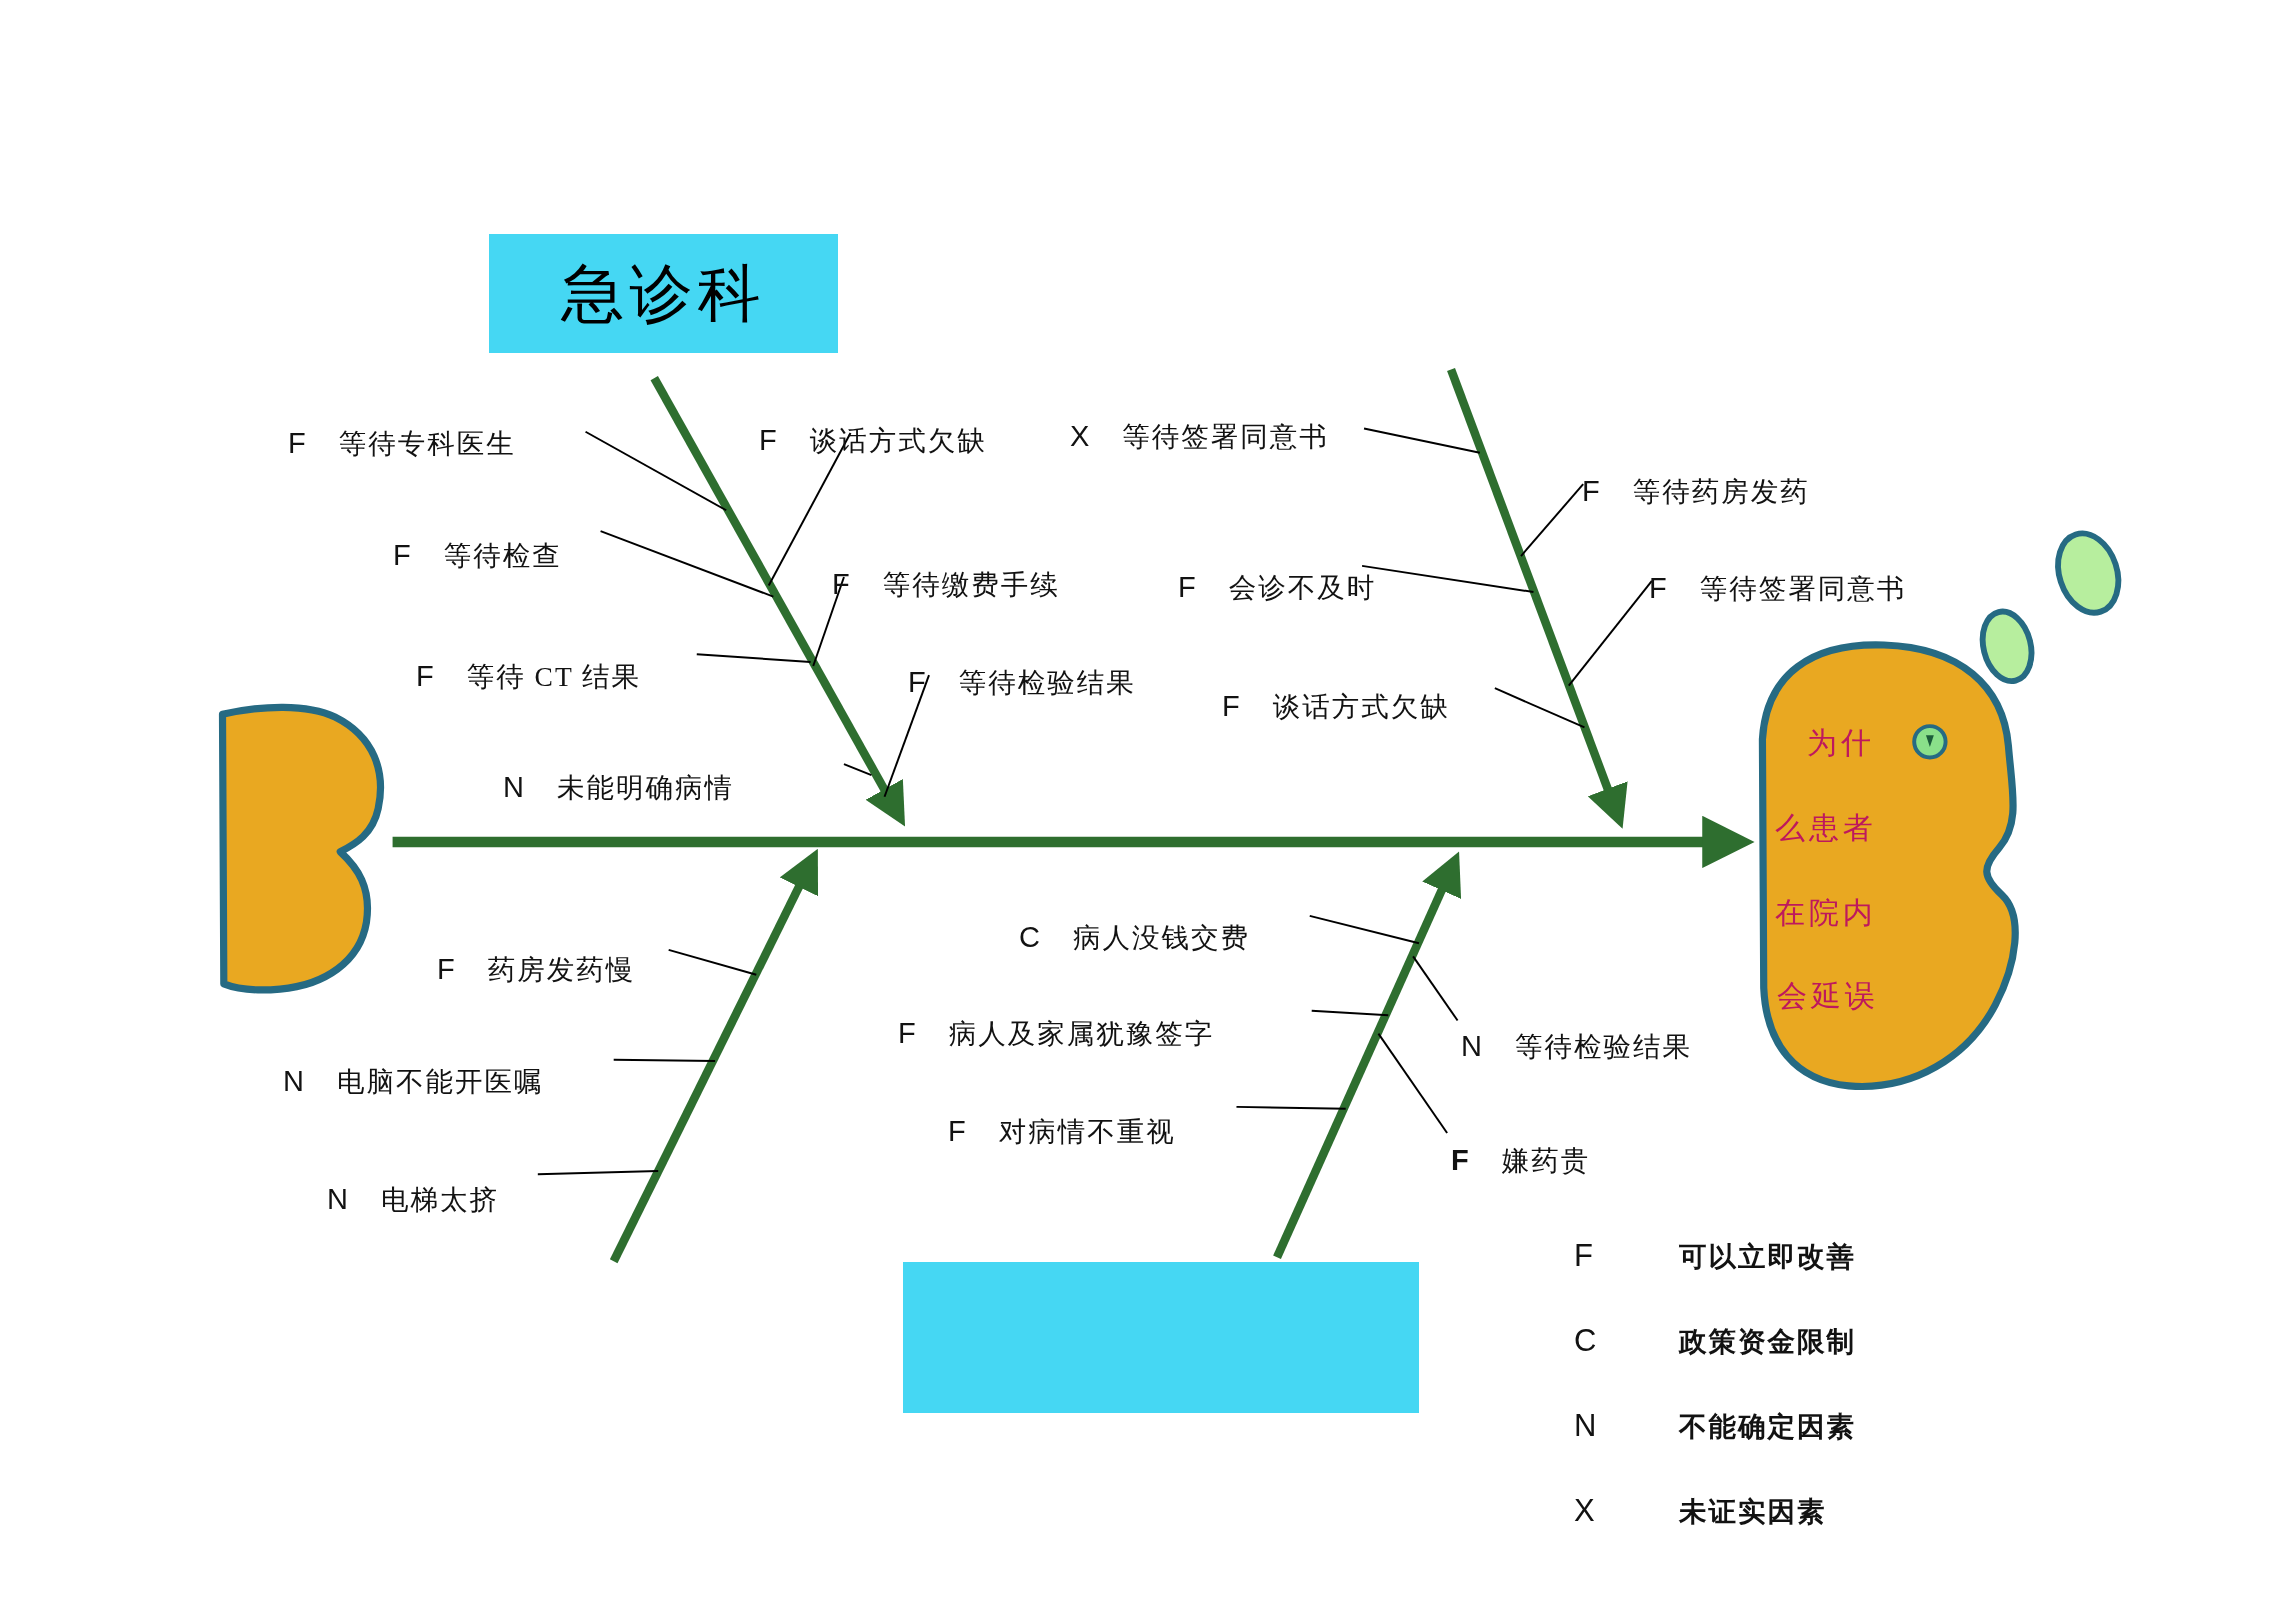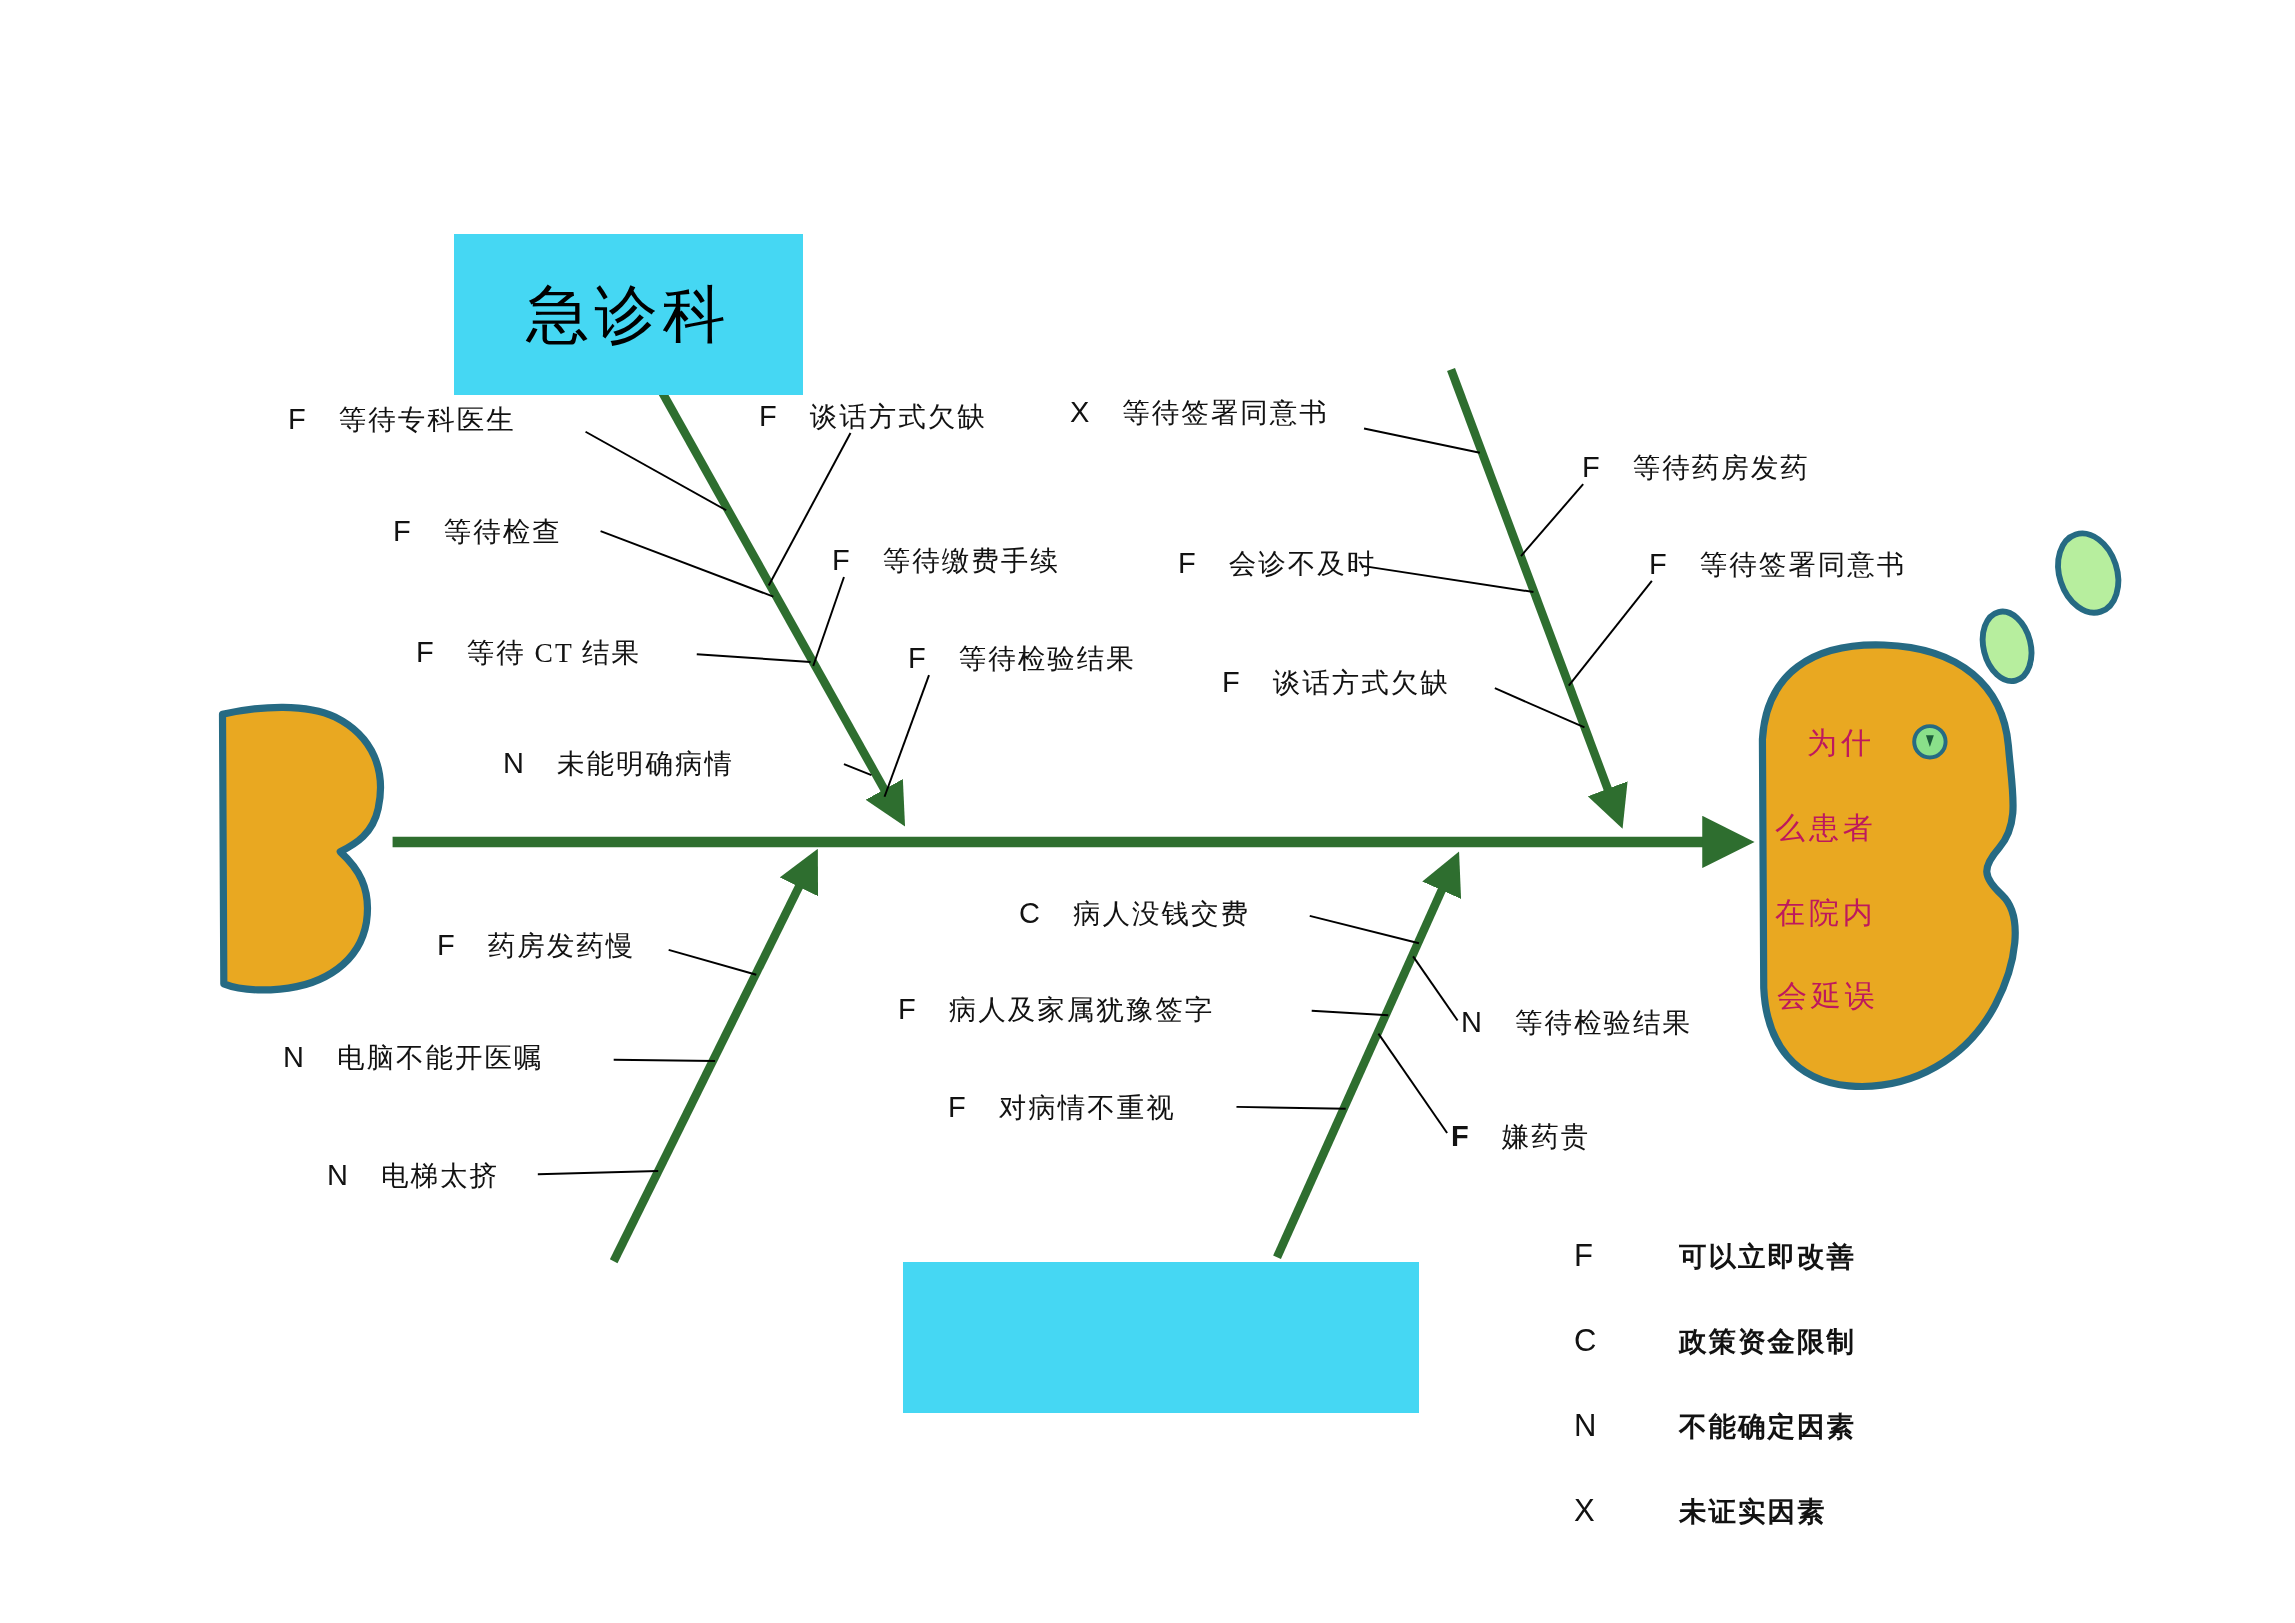--- a/index.html
+++ b/index.html
@@ -14,21 +14,21 @@
     font-size:63px;letter-spacing:5.2px;color:#000;
   }
   .cause{
     position:absolute;display:flex;align-items:baseline;
     font-size:27.5px;white-space:nowrap;color:#121212;
   }
   .cause .code{
     font-family:"Liberation Sans",sans-serif;font-size:29px;
     margin-right:33px;
   }
-  .cause .txt{letter-spacing:2px;}
+  .cause .txt{letter-spacing:2px;margin-top:24px;}
   .cause.boldcode .code{font-weight:bold;}
   .head-line{
     position:absolute;font-size:30px;letter-spacing:3.9px;color:#be185d;
     white-space:nowrap;
   }
   .legend-row{
     position:absolute;display:flex;align-items:baseline;
     font-size:27.5px;white-space:nowrap;color:#121212;
   }
   .legend-row .code{
@@ -86,21 +86,21 @@
       <line x1="2002" y1="1400" x2="2169" y2="1442"></line>
       <line x1="2005" y1="1545" x2="2122" y2="1552"></line>
       <line x1="2228" y1="1560" x2="2160" y2="1462"></line>
       <line x1="938" y1="1620" x2="1093" y2="1622"></line>
       <line x1="1890" y1="1692" x2="2057" y2="1695"></line>
       <line x1="2212" y1="1732" x2="2107" y2="1580"></line>
       <line x1="822" y1="1795" x2="1006" y2="1790"></line>
     </g>
   </svg>
 
-  <div class="cat-box" style="left:454px;top:234px;width:349px;height:161px">
+  <div class="cat-box" style="left:489px;top:234px;width:349px;height:119px">
     <span>急诊科</span>
   </div>
   <div class="cat-box" style="left:903px;top:1262px;width:516px;height:151px">
     <span></span>
   </div>
 
   <div class="cause" style="left:288px;top:402px">
     <span class="code">F</span>
     <span class="txt">等待专科医生</span>
   </div>

